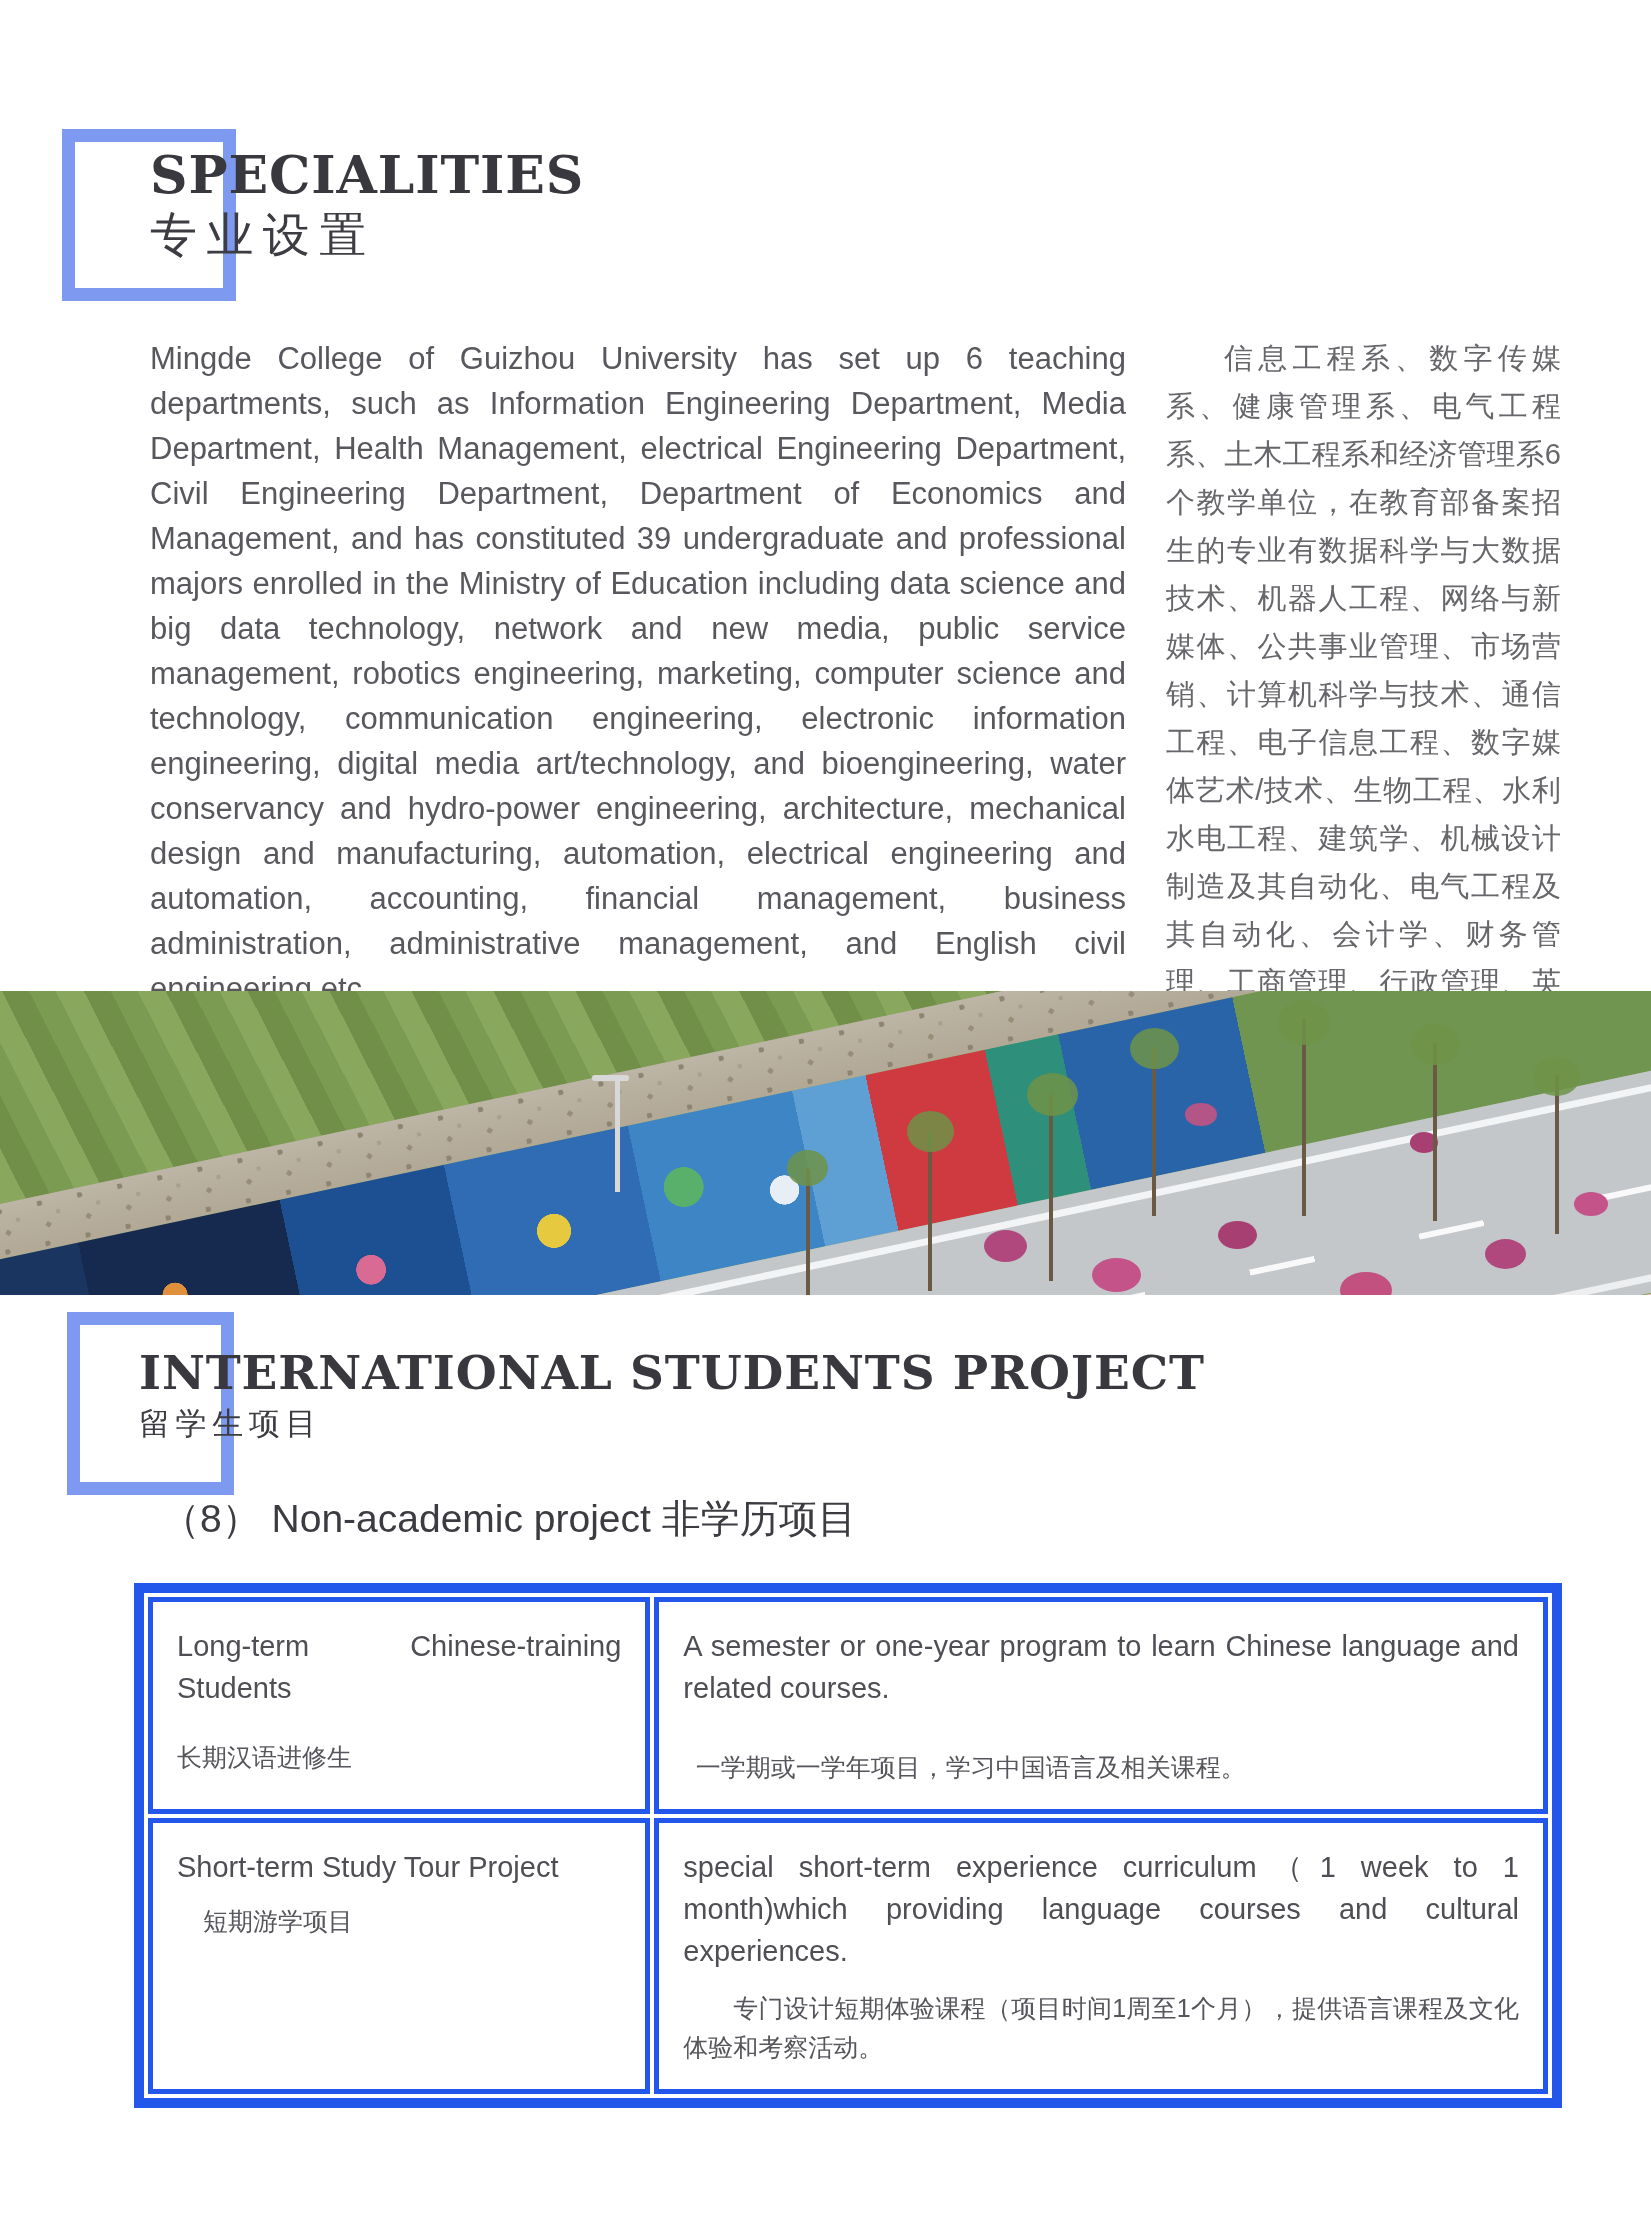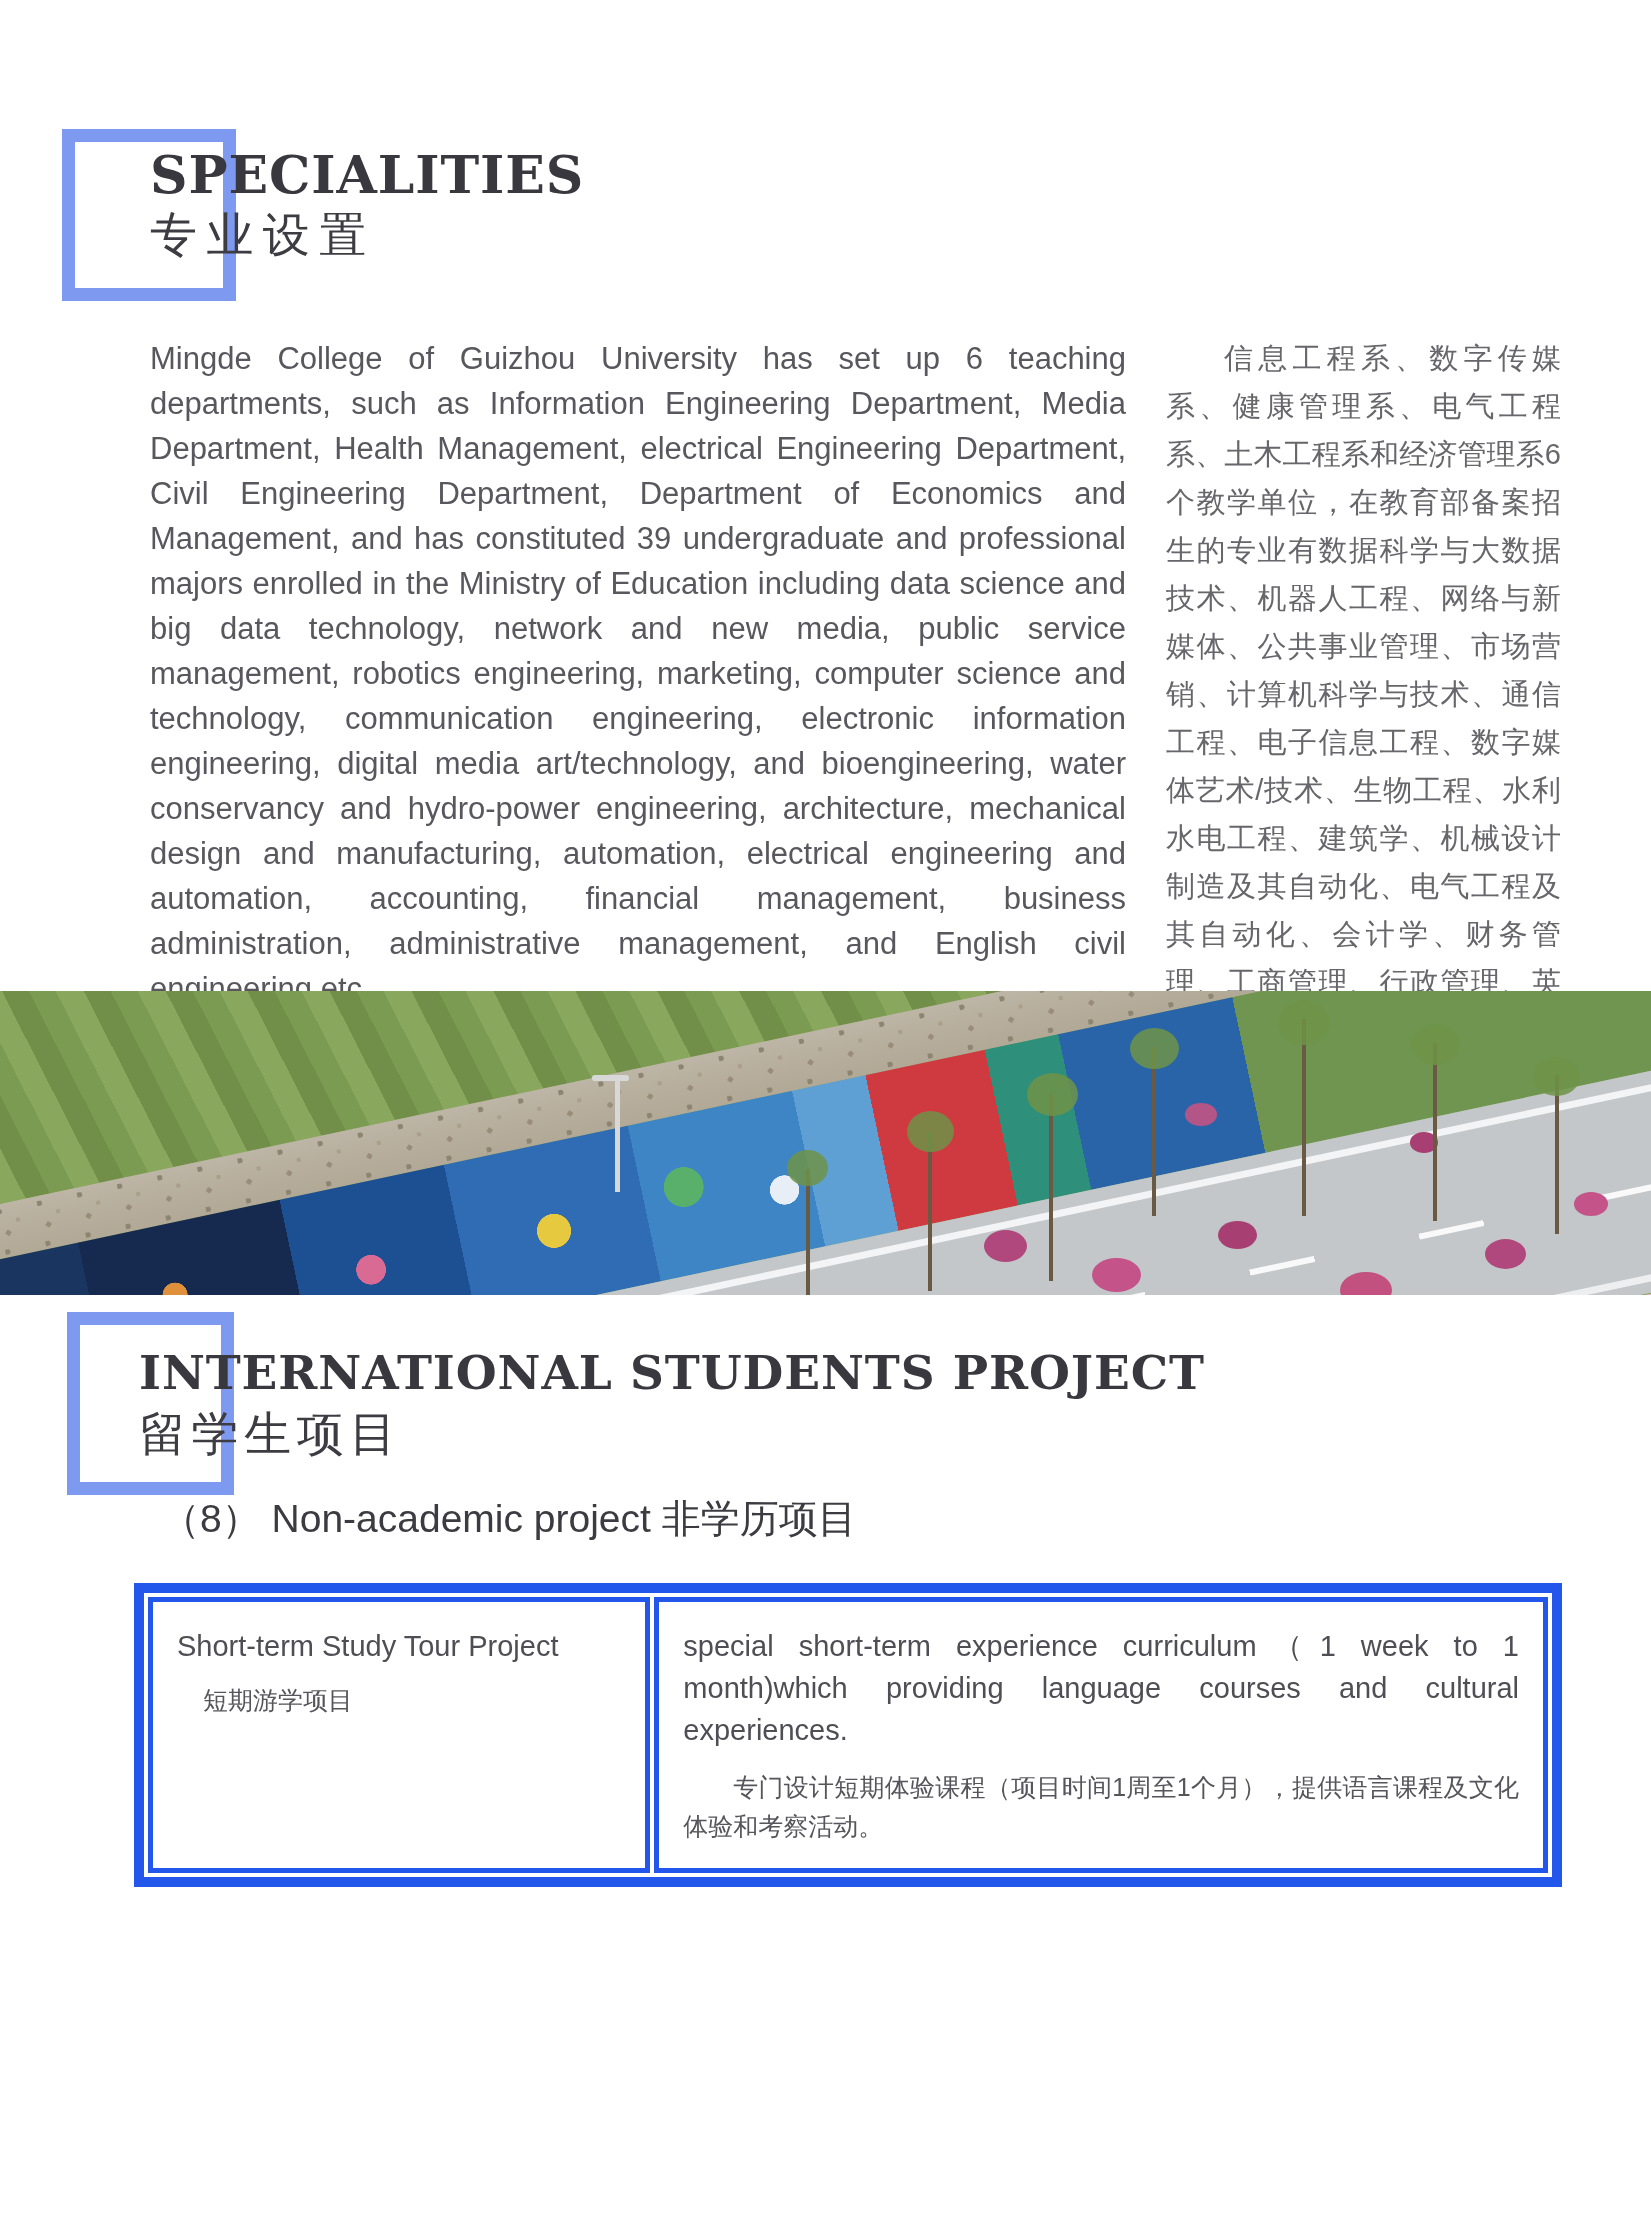--- a/index.html
+++ b/index.html
@@ -9,21 +9,21 @@
   
   .blue-square{position:absolute;border:13px solid #7d9af0;background:transparent;}
   #square1{left:62px;top:129px;width:148px;height:146px;}
   #square2{left:67px;top:1312px;width:141px;height:157px;}
 
   
   .stencil{font-family:"DejaVu Serif",serif;font-weight:800;color:#38383e;letter-spacing:0.9px;}
   #h1-en{left:150px;top:148px;font-size:52px;line-height:54px;}
   #h1-zh{left:150px;top:204px;font-size:47px;letter-spacing:9.4px;color:#3c3c42;font-weight:500;}
   #h2-en{left:139px;top:1347px;font-size:47px;line-height:52px;text-align:center;}
-  #h2-zh{left:139px;top:1403px;font-size:47px;letter-spacing:5.6px;color:#3c3c42;font-weight:500;font-family:Liberation Serif, serif;}
+  #h2-zh{left:139px;top:1403px;font-size:31px;letter-spacing:5.6px;color:#3c3c42;font-weight:500;font-family:Liberation Serif, serif;}
   #subheading{left:161px;top:1492px;font-size:39px;color:#3b3b41;}
 
   
   #para-en{left:150px;top:328px;width:976px;font-size:31px;line-height:45px;
            color:#57575d;text-align:justify;margin-top:8px;}
   #para-zh{left:1166px;top:334px;width:395px;font-size:29px;line-height:48px;
            color:#66666b;text-align:justify;text-indent:2em;}
 
   
   #photo{left:0;top:991px;width:1652px;height:304px;overflow:hidden;background:#8aab5c;}
@@ -155,20 +155,30 @@
 
 <div class="abs" id="itable-wrap">
   <table class="itable">
     <colgroup>
         <col class="c1">
         <col class="c2">
       </colgroup>
     <tbody>
     <tr>
       <td class="type-cell">
+        <div class="cell-en row1-left">Long-term Chinese-training Students</div>
+        <div class="cell-zh" style="margin-top:-56px;">长期汉语进修生</div>
+      </td>
+      <td>
+        <div class="cell-en">A semester or one-year program to learn Chinese language and related courses.</div>
+        <div class="cell-zh zh-sp">一学期或一学年项目，学习中国语言及相关课程。</div>
+      </td>
+    </tr>
+    <tr>
+      <td class="type-cell">
         <div class="cell-en row2-left">Short-term Study Tour Project</div>
         <div class="cell-zh" style="margin-top:-89px;margin-left:26px;">短期游学项目</div>
       </td>
       <td>
         <div class="cell-en">special short-term experience curriculum（1 week to 1 month)which providing language courses and cultural experiences.</div>
         <div class="cell-zh zh-indent" style="margin-top:17px;">专门设计短期体验课程（项目时间1周至1个月），提供语言课程及文化体验和考察活动。</div>
       </td>
     </tr>
   </tbody>
     </table>

